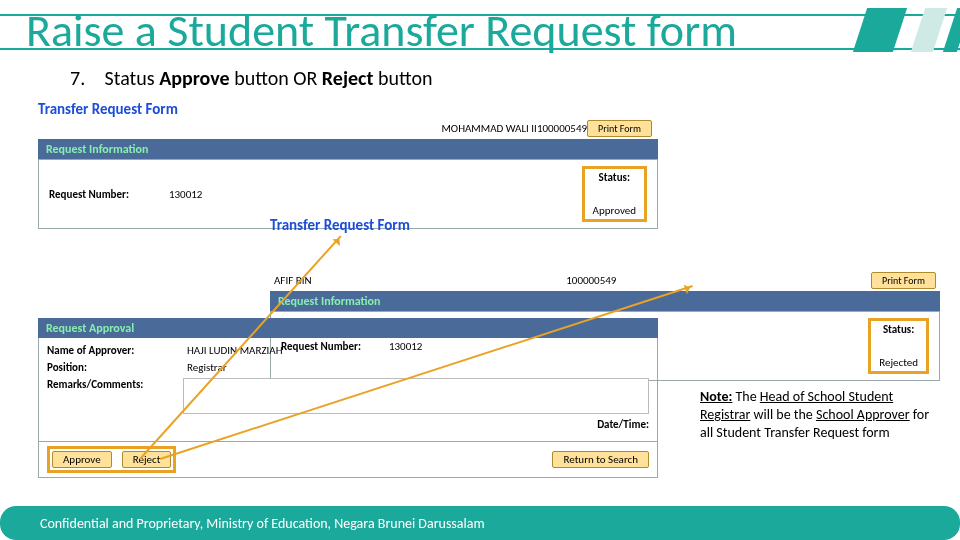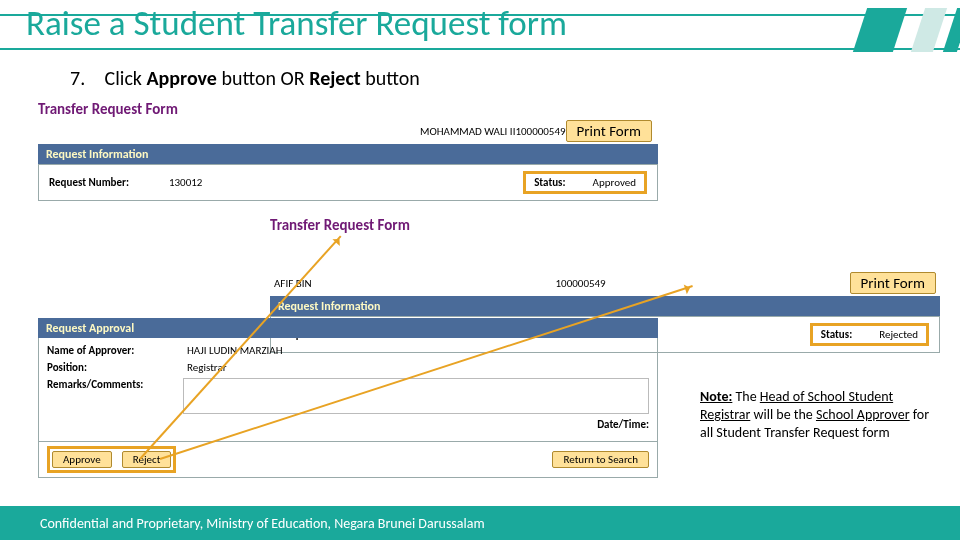--- a/index.html
+++ b/index.html
@@ -22,21 +22,21 @@
     position: absolute;
     left: 0; right: 0; top: 6px;
     height: 36px;
     border-top: 2px solid #1aa99b;
     border-bottom: 2px solid #1aa99b;
     background: #fff;
   }
   .title-text {
     position: absolute;
     left: 26px; top: -6px;
-    font-size: 35px;
+    font-size: 46px;
     font-weight: 400;
     color: #1aa99b;
     font-family: "Segoe UI Light", Calibri, Arial, sans-serif;
     letter-spacing: 0px;
   }
   .title-deco {
     position: absolute;
     right: 0; top: 0;
     width: 140px; height: 48px;
   }
@@ -50,53 +50,54 @@
     top: 66px; left: 70px;
     font-size: 20px;
     color: #000;
   }
   .step .num { display:inline-block; width:30px; }
   .step .b { font-weight: 700; }
   .step .u { }
 
   
   .panel-heading {
-    color: #701a75;
+    color: #1d4ed8;
     font-weight: 700;
     font-size: 15px;
   }
   .sec-head {
     background: #4a6b99;
-    color: #fef9c3;
+    color: #86efac;
     font-weight: 700;
     font-size: 12px;
     padding: 3px 8px;
   }
   .thin-border { border: 1px solid #9aa; text-align: center; }
   .field-label { font-weight:700; font-size:11px; }
   .field-val { font-size:11px; }
   .print-btn {
     display:inline-block;
     background:#ffe199;
     border:1px solid #b08a2e;
-    font-size:15px;
+    font-size:10px;
     padding:1px 10px;
     border-radius:2px;
   }
 
   
   .panel1 { position:absolute; top:100px; left:38px; width:620px; }
   .p1-row { display:flex; align-items:center; justify-content:flex-end; padding:2px 6px; font-size:11px; }
   .p1-fields { display:flex; gap:40px; align-items:center; padding:6px 10px; font-size:11px; }
   .status-box {
     border:3px solid #e8a324;
     padding:2px 8px;
     display:inline-flex;
-    gap:27px;
+    gap:20px;
     align-items:center;
+    flex-direction:column;
   }
 
   
   .panel2 { position:absolute; top:216px; left:270px; width:670px; }
   .p2-top { display:flex; justify-content:space-between; align-items:center; padding:2px 4px; font-size:11px;margin-top:36px; }
   .p2-fields { display:flex; align-items:center; padding:6px 10px; font-size:11px; gap:28px; }
 
   
   .panel3 { position:absolute; top:318px; left:38px; width:620px;border-radius:7px; }
   .p3-body { border:1px solid #9aa; border-top:none; padding:6px 8px; font-size:11px; }
@@ -133,39 +134,39 @@
     border:5px solid transparent; border-left-color:#e8a324;
   }
   .arrow1 { top:458px; left:140px; width:300px; transform:rotate(-48deg); }
   .arrow2 { top:458px; left:160px; width:560px; transform:rotate(-18deg); }
 
   
   .footer {
     position:absolute; left:0; bottom:0; width:100%; height:34px;
     background:#1aa99b; color:#fff;
     display:flex; align-items:center; padding-left:40px;
-    font-size:14px; font-family: Calibri, Arial, sans-serif;
+    font-size:14px; font-family: Calibri, Arial, sans-serif; border-radius: 16px;
   }
 </style>
 </head>
 <body>
 
 <div class="title-wrap">
   <div class="title-bar"></div>
   <div class="title-text">Raise a Student Transfer Request form</div>
   <div class="title-deco">
     <div class="deco1"></div>
       <div class="deco2"></div>
       <div class="deco3"></div>
   </div>
 </div>
 
 <div class="step">
   <span class="num">7.</span>
-  <span>Click </span><span class="b">Approve</span><span> button </span><span class="u">OR</span><span class="b"> Reject</span><span> button</span>
+  <span>Status </span><span class="b">Approve</span><span> button </span><span class="u">OR</span><span class="b"> Reject</span><span> button</span>
 </div>
 
 <div class="panel1">
   <div class="panel-heading">Transfer Request Form</div>
   <div class="p1-row">
     <span>MOHAMMAD WALI II</span>
     <span>100000549</span>
     <span class="print-btn">Print Form</span>
   </div>
   <div class="sec-head">Request Information</div>

